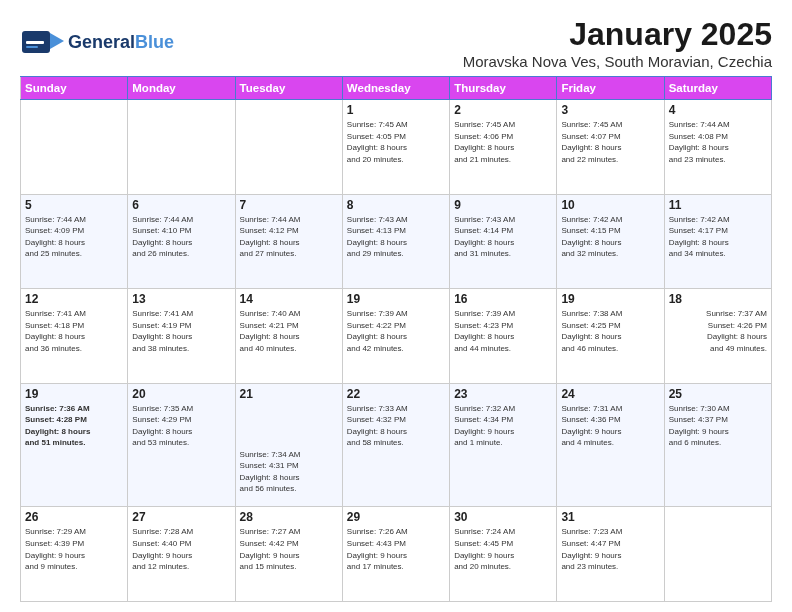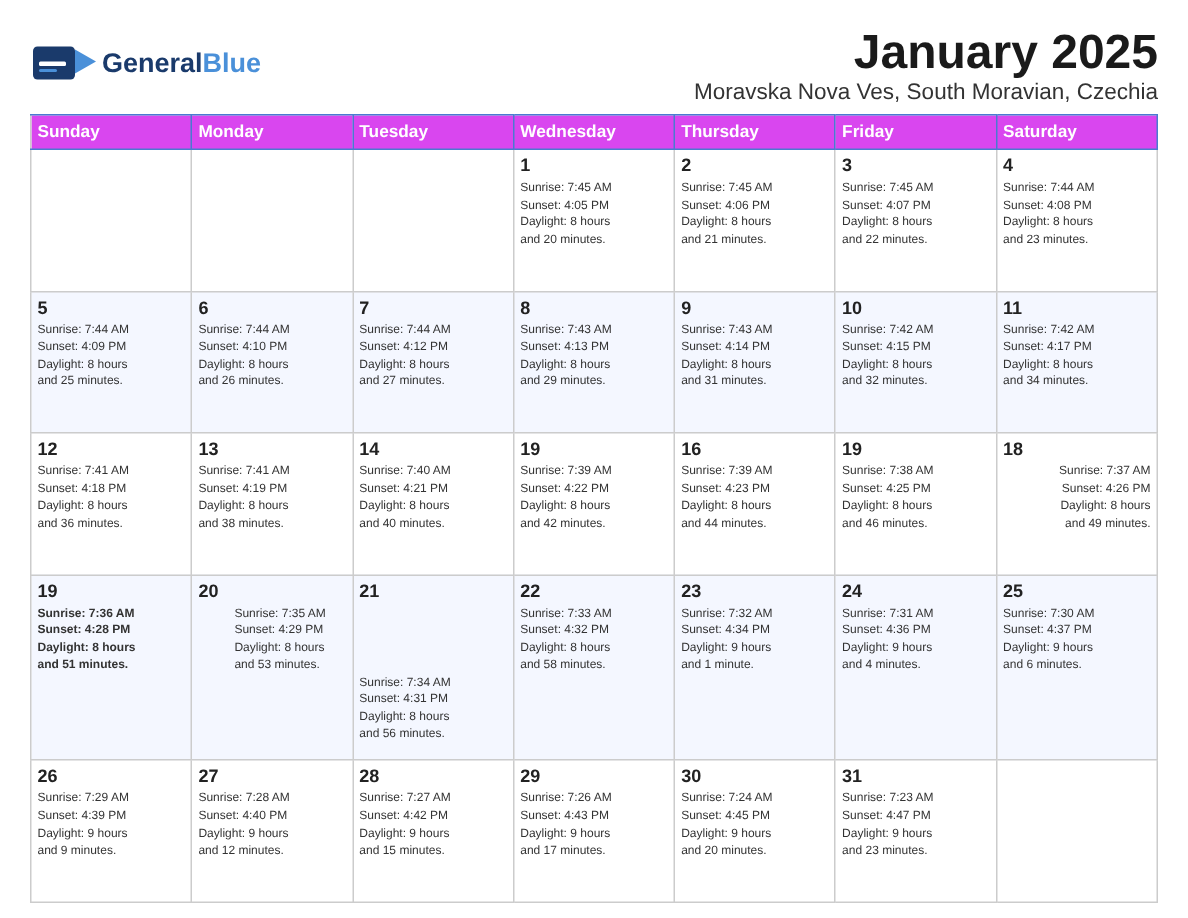--- a/index.html
+++ b/index.html
@@ -265,21 +265,21 @@
         <tr>
           <td>
             <span class="day-num">19</span>
             <div class="day-info" style="white-space: pre-line; font-weight: bold;">Sunrise: 7:36 AM
 Sunset: 4:28 PM
 Daylight: 8 hours
 and 51 minutes.</div>
           </td>
           <td>
             <span class="day-num">20</span>
-            <div class="day-info" style="white-space: pre-line; margin-left: 24px;">Sunrise: 7:35 AM
+            <div class="day-info" style="white-space: pre-line;">Sunrise: 7:35 AM
 Sunset: 4:29 PM
 Daylight: 8 hours
 and 53 minutes.</div>
           </td>
           <td>
             <span class="day-num">21</span>
             <div class="day-info" style="white-space: pre-line; margin-top: 48px;">Sunrise: 7:34 AM
 Sunset: 4:31 PM
 Daylight: 8 hours
 and 56 minutes.</div>

